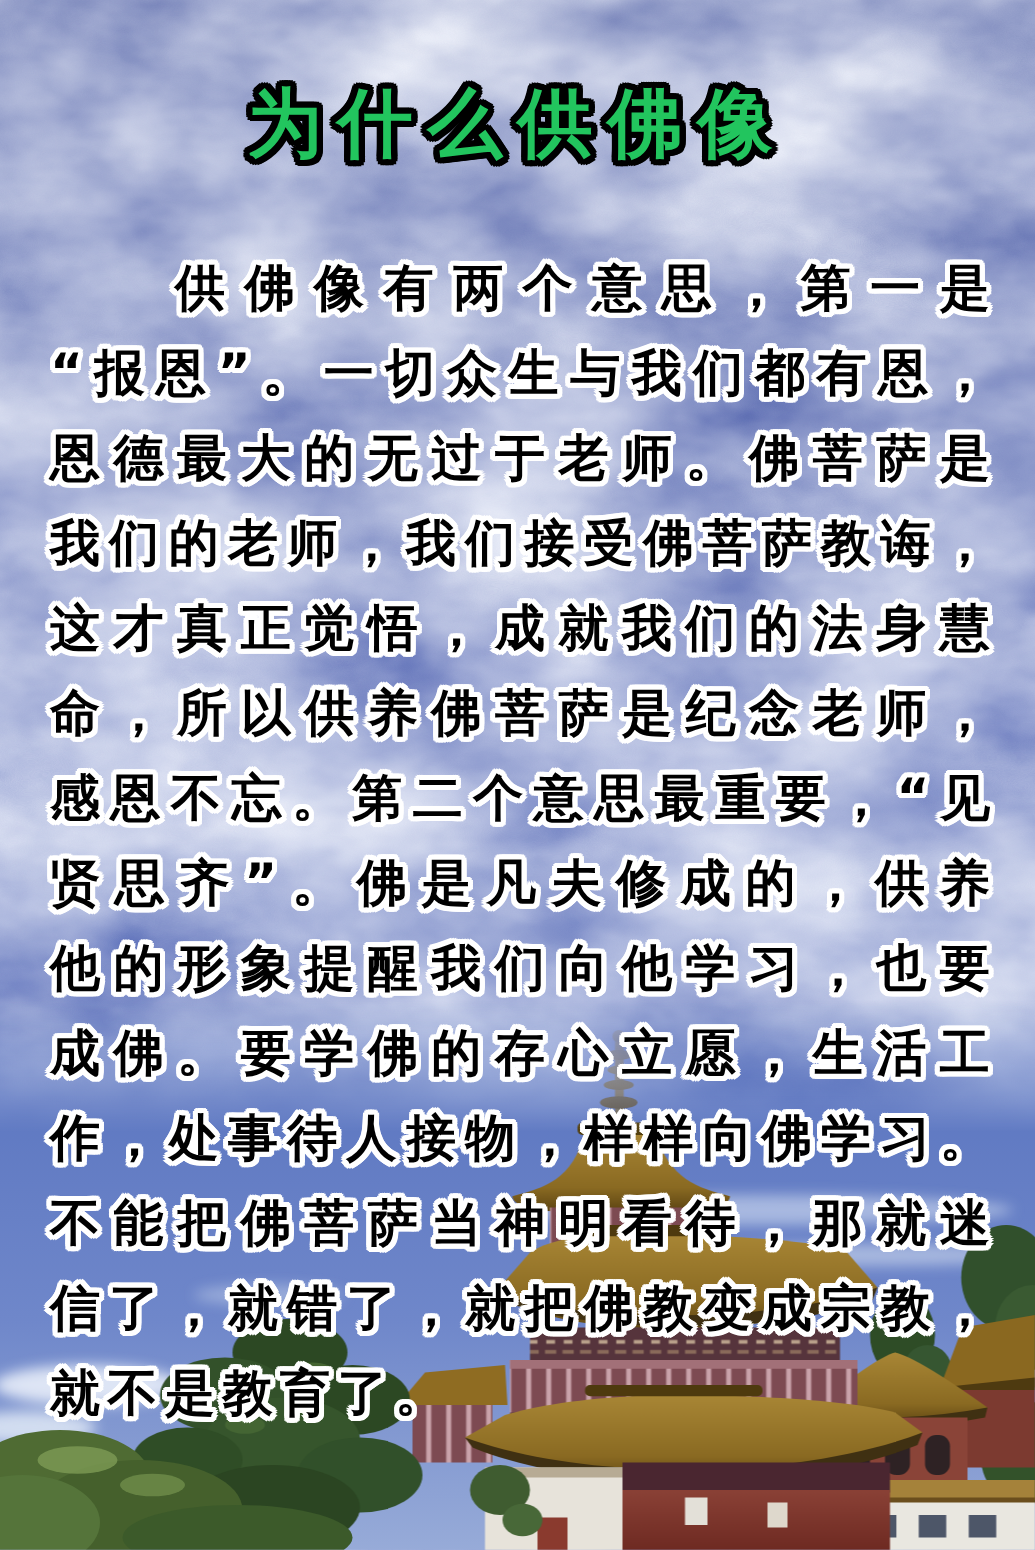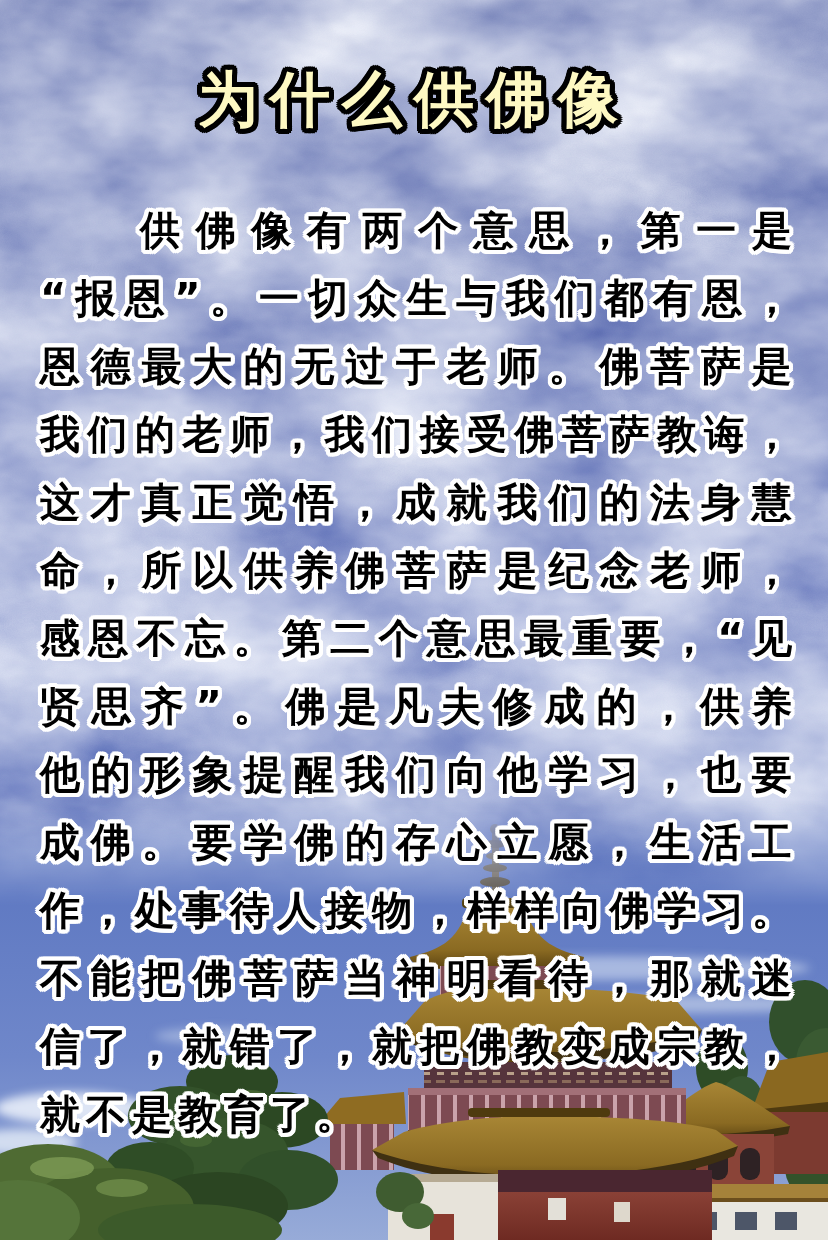--- a/index.html
+++ b/index.html
@@ -1,21 +1,21 @@
 <!DOCTYPE html>
 <html><head>
 <meta charset="utf-8">
 <style>
   html,body{margin:0;padding:0;background:#333;}
   .page{position:relative;width:828px;height:1240px;overflow:hidden;
         font-family:"DejaVu Sans","Liberation Sans",sans-serif;}
   .bg{position:absolute;left:0;top:0;width:828px;height:1240px;display:block;}
   .title{position:absolute;left:0;top:66px;width:828px;margin:0;
          text-align:center;font-size:60px;font-weight:700;line-height:1.1;
-         letter-spacing:12px;color:#fef9c3;white-space:nowrap;
+         letter-spacing:12px;color:#22c55e;white-space:nowrap;
          text-shadow:
            5px 0 #000,-5px 0 #000,0 5px #000,0 -5px #000,
            4px 4px #000,-4px 4px #000,4px -4px #000,-4px -4px #000,
            5px 2px #000,5px -2px #000,-5px 2px #000,-5px -2px #000,
            2px 5px #000,-2px 5px #000,2px -5px #000,-2px -5px #000;}
   .body-text{position:absolute;left:40px;top:196px;width:752px;}
   .bline{height:68px;display:flex;align-items:center;
          font-size:40px;font-weight:700;color:#000;white-space:nowrap;}
   .bline.justify{justify-content:space-between;}
   .bline.indent{margin-left:100px;}

